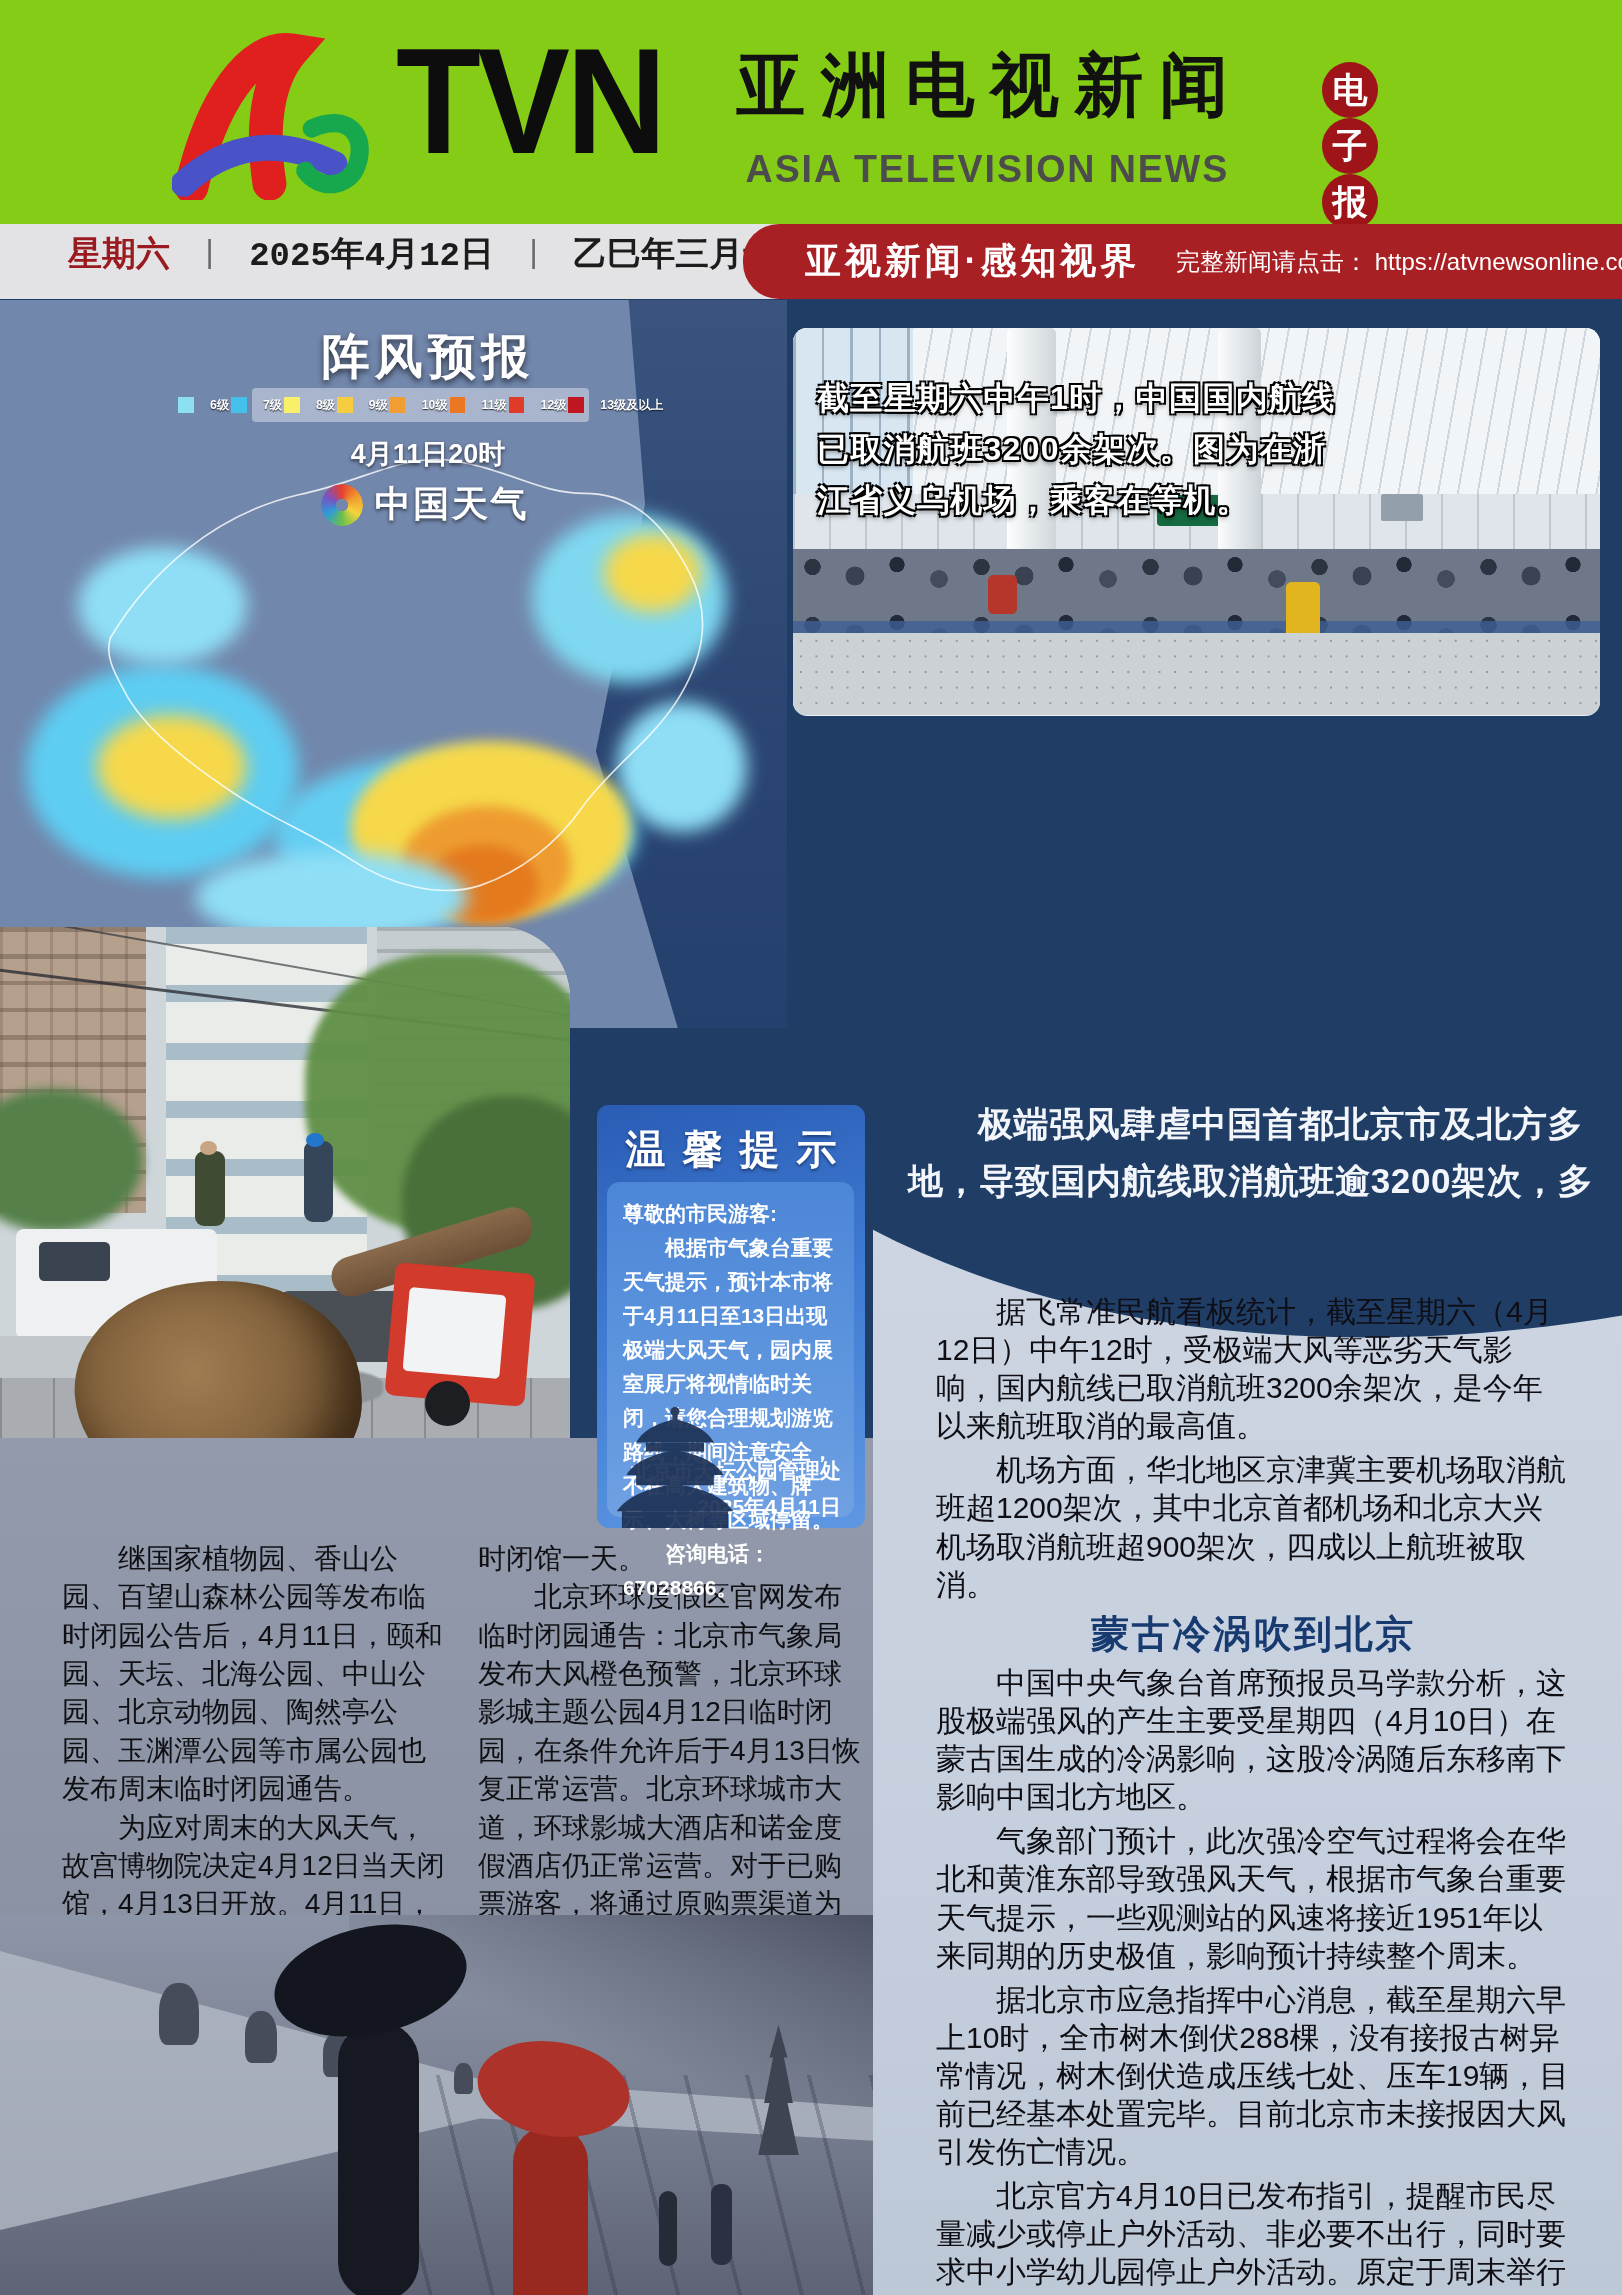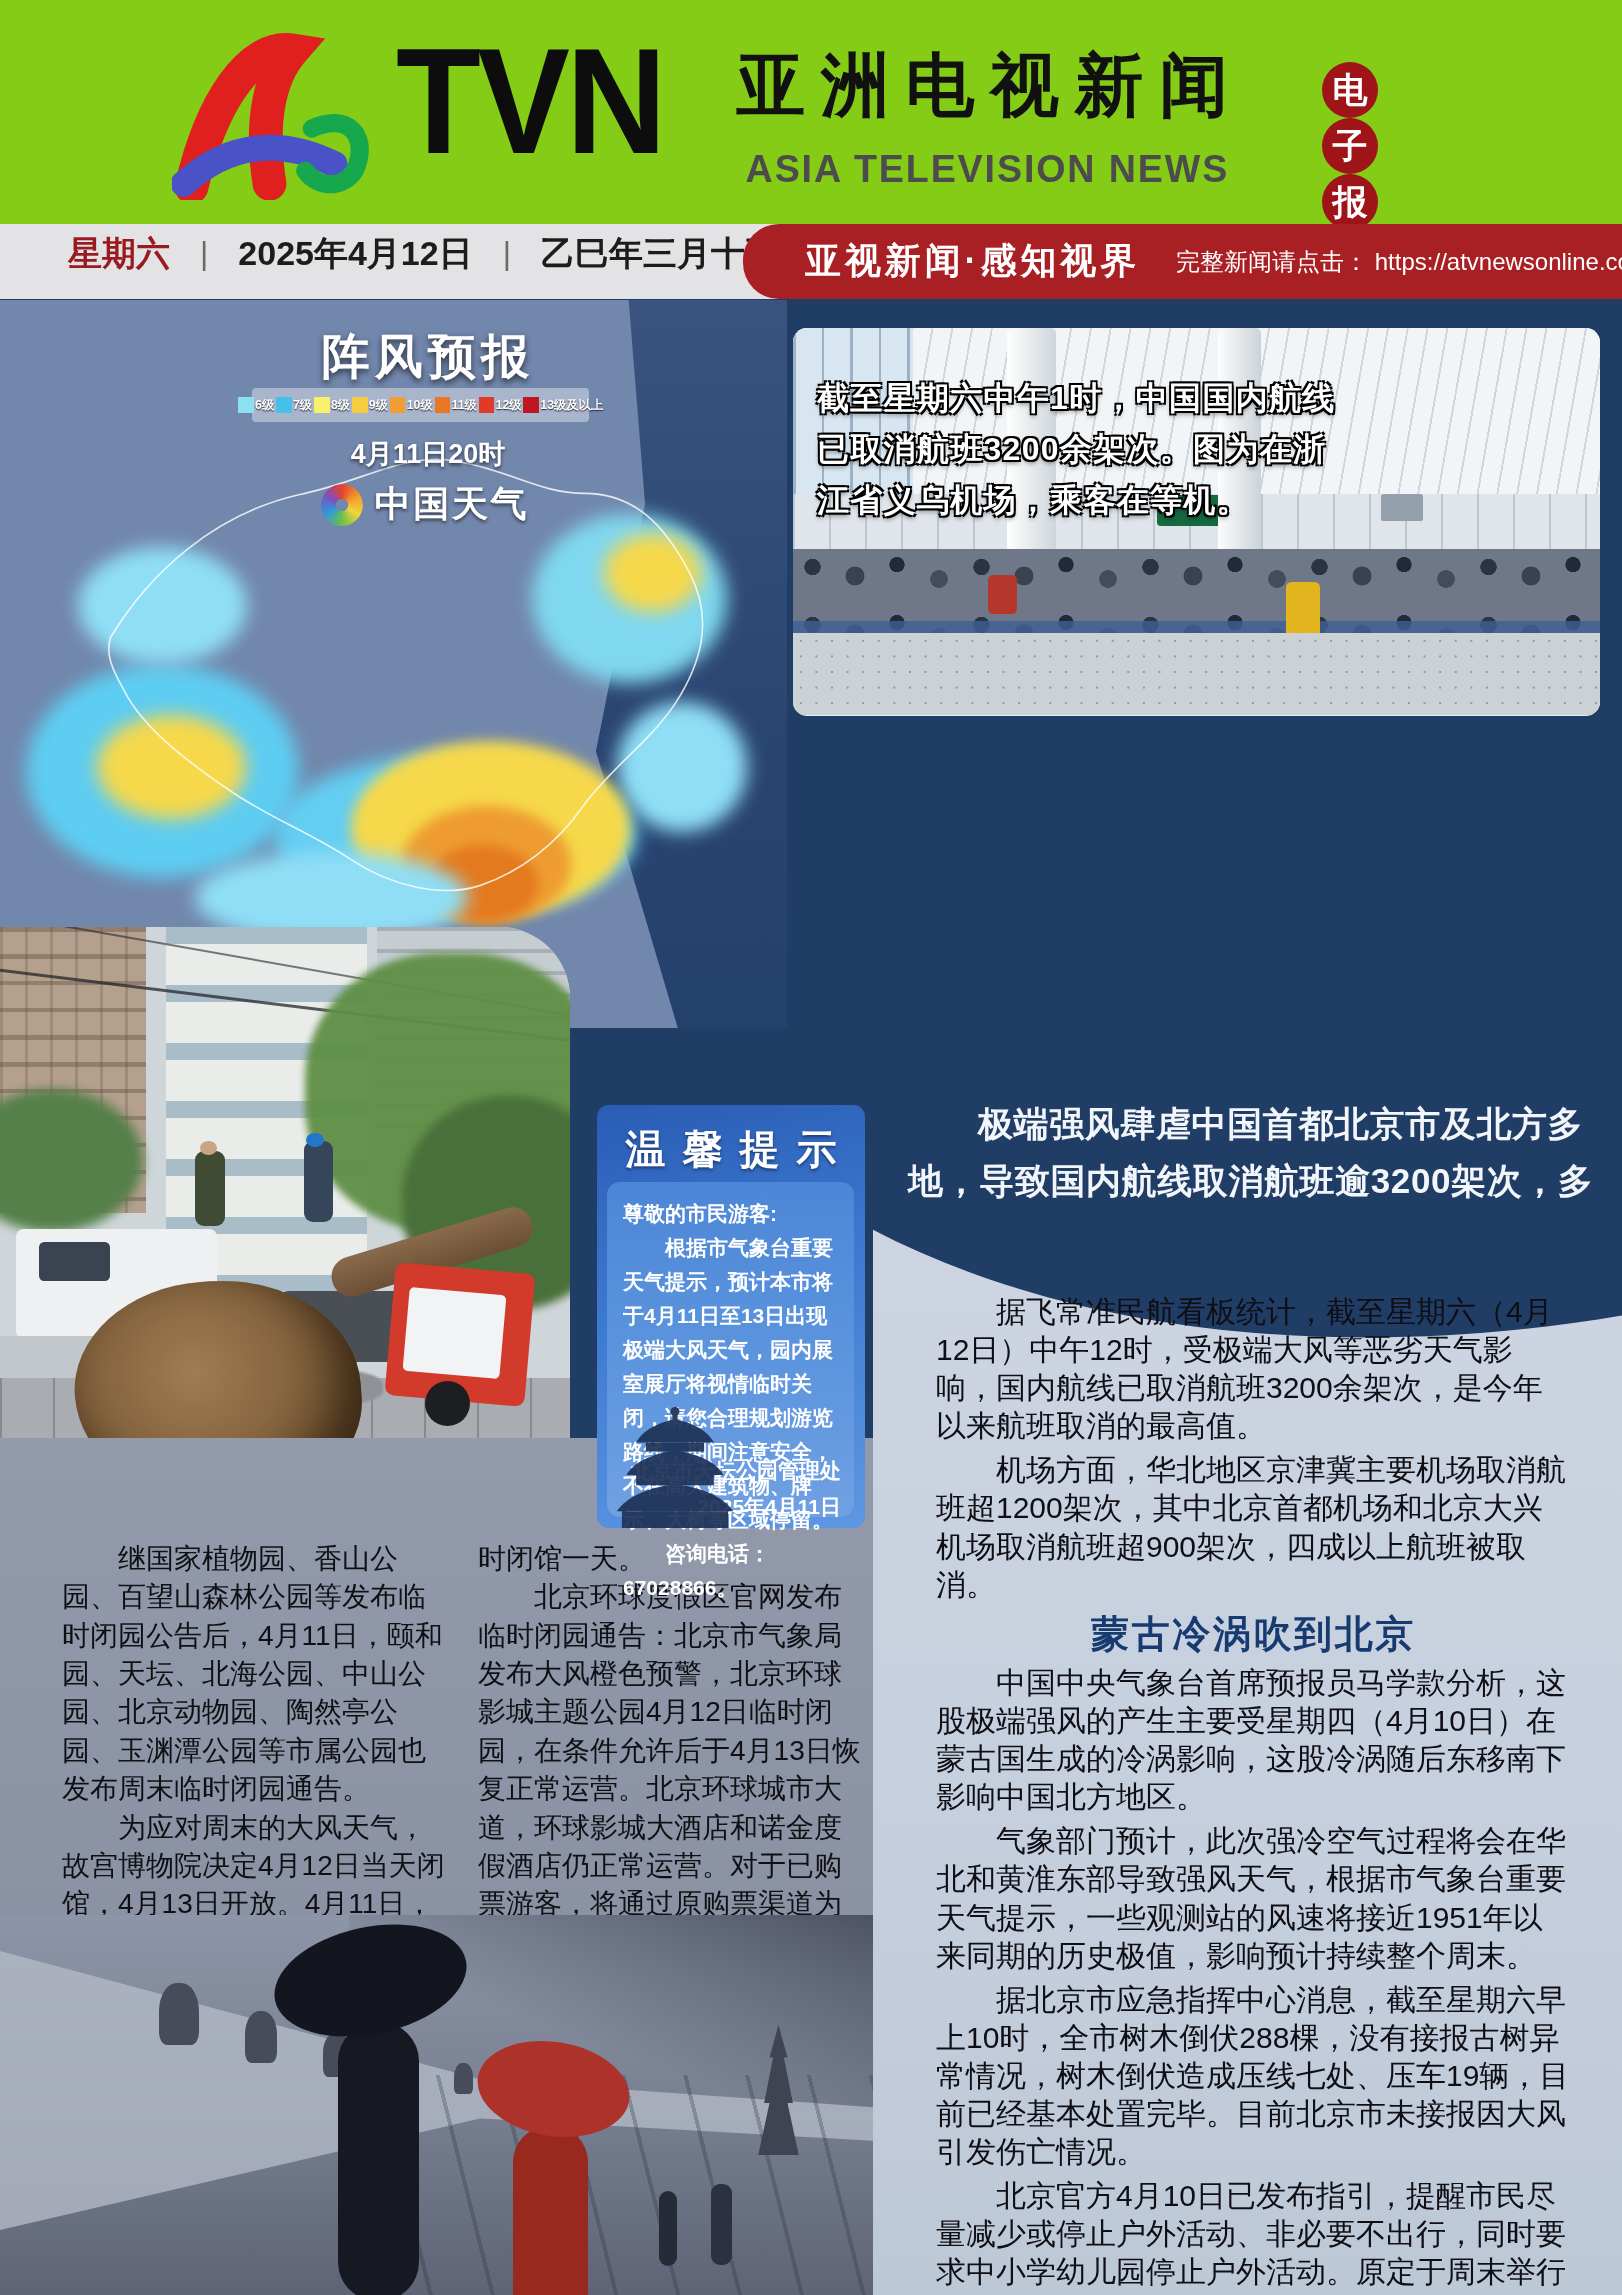--- a/index.html
+++ b/index.html
@@ -15,21 +15,21 @@
   #brand-cn{left:727px;top:40px;width:526px;text-align:center;font-size:69px;font-weight:900;
             color:#111;letter-spacing:15.6px;white-space:nowrap;}
   #brand-en{left:727px;top:148px;width:526px;text-align:center;font-size:38px;font-weight:700;
             color:#4c4c4c;letter-spacing:1.9px;white-space:nowrap;transform:scaleX(.99);transform-origin:left top;}
   .badge-circle{left:1322px;width:56px;height:56px;border-radius:50%;background:#9e1418;
                 color:#fff;font-size:35px;font-weight:900;display:flex;align-items:center;justify-content:center;}
 
   
   #datebar{left:0;top:224px;width:1623px;height:75px;background:#e3e3e5;}
   #datebar-inner{left:68px;top:224px;height:59px;display:flex;align-items:center;gap:30px;
-                 font-size:34px;font-weight:800;color:#1c1c1c;white-space:nowrap;}
+                 font-size:34px;font-weight:800;color:#1c1c1c;white-space:nowrap;font-family:Liberation Mono, monospace;}
   .weekday{color:#9a1b1f;}
   .bar-sep{color:#6a6a6a;font-weight:400;font-size:32px;}
   #redbar{left:743px;top:224px;width:880px;height:75px;background:#a81f24;
           border-radius:36px 0 0 36px;display:flex;align-items:center;}
   #redbar-slogan{margin-left:62px;font-size:36px;font-weight:900;color:#fff;letter-spacing:3.9px;white-space:nowrap;}
   #redbar-cta{margin-left:36px;font-size:24px;font-weight:500;color:#fff;white-space:nowrap;}
 
   
   #main-bg{left:0;top:299px;width:1623px;height:1997px;background:#203d66;}
 
@@ -39,21 +39,21 @@
              background:linear-gradient(180deg,#3a547f 0%,#2b4572 60%,#24406d 100%);
              clip-path:polygon(42% 0,100% 0,100% 100%,60% 100%,30% 62%,48% 28%);}
   .blob{border-radius:50%;filter:blur(9px);}
   .map-border-svg{left:0;top:0;width:787px;height:623px;}
   #map-title{left:214px;top:25px;width:428px;text-align:center;font-size:48px;font-weight:900;color:#fff;
              text-shadow:0 2.6px 6.5px rgba(0,0,0,.65);letter-spacing:5.2px;}
   #map-legend{left:252px;top:88px;width:327px;height:34px;background:rgba(222,228,238,.5);
               border-radius:3.9px;display:flex;align-items:center;justify-content:center;gap:1.9px;padding:0 5.2px;}
   .legend-item{display:flex;align-items:center;gap:1.3px;}
   .legend-swatch{width:15.6px;height:15.6px;}
-  .legend-label{font-size:12.3px;font-weight:700;color:#fff;text-shadow:0 0.6px 1.3px rgba(0,0,0,.8);white-space:nowrap;}
+  .legend-label{font-size:12.3px;font-weight:700;color:#fff;text-shadow:0 0.6px 1.3px rgba(0,0,0,.8);white-space:nowrap;margin-left:15px;}
   #map-datetime{left:214px;top:136px;width:428px;text-align:center;font-size:27px;font-weight:800;color:#fff;
                 text-shadow:0 1.9px 3.9px rgba(0,0,0,.6);}
   #map-logo{left:321px;top:180px;display:flex;align-items:center;gap:11.7px;}
   .pinwheel{width:42px;height:42px;border-radius:50%;
             background:conic-gradient(#e6402e,#f09c2e,#f4d33c,#6cc04a,#2e9ad8,#7a52c0,#e6402e);
             -webkit-mask:radial-gradient(circle,transparent 5.8px,#000 6.5px);
                     mask:radial-gradient(circle,transparent 5.8px,#000 6.5px);}
   #map-logo-text{font-size:36px;font-weight:900;color:#fff;text-shadow:0 1.9px 3.9px rgba(0,0,0,.6);letter-spacing:2.6px;}
 
   

